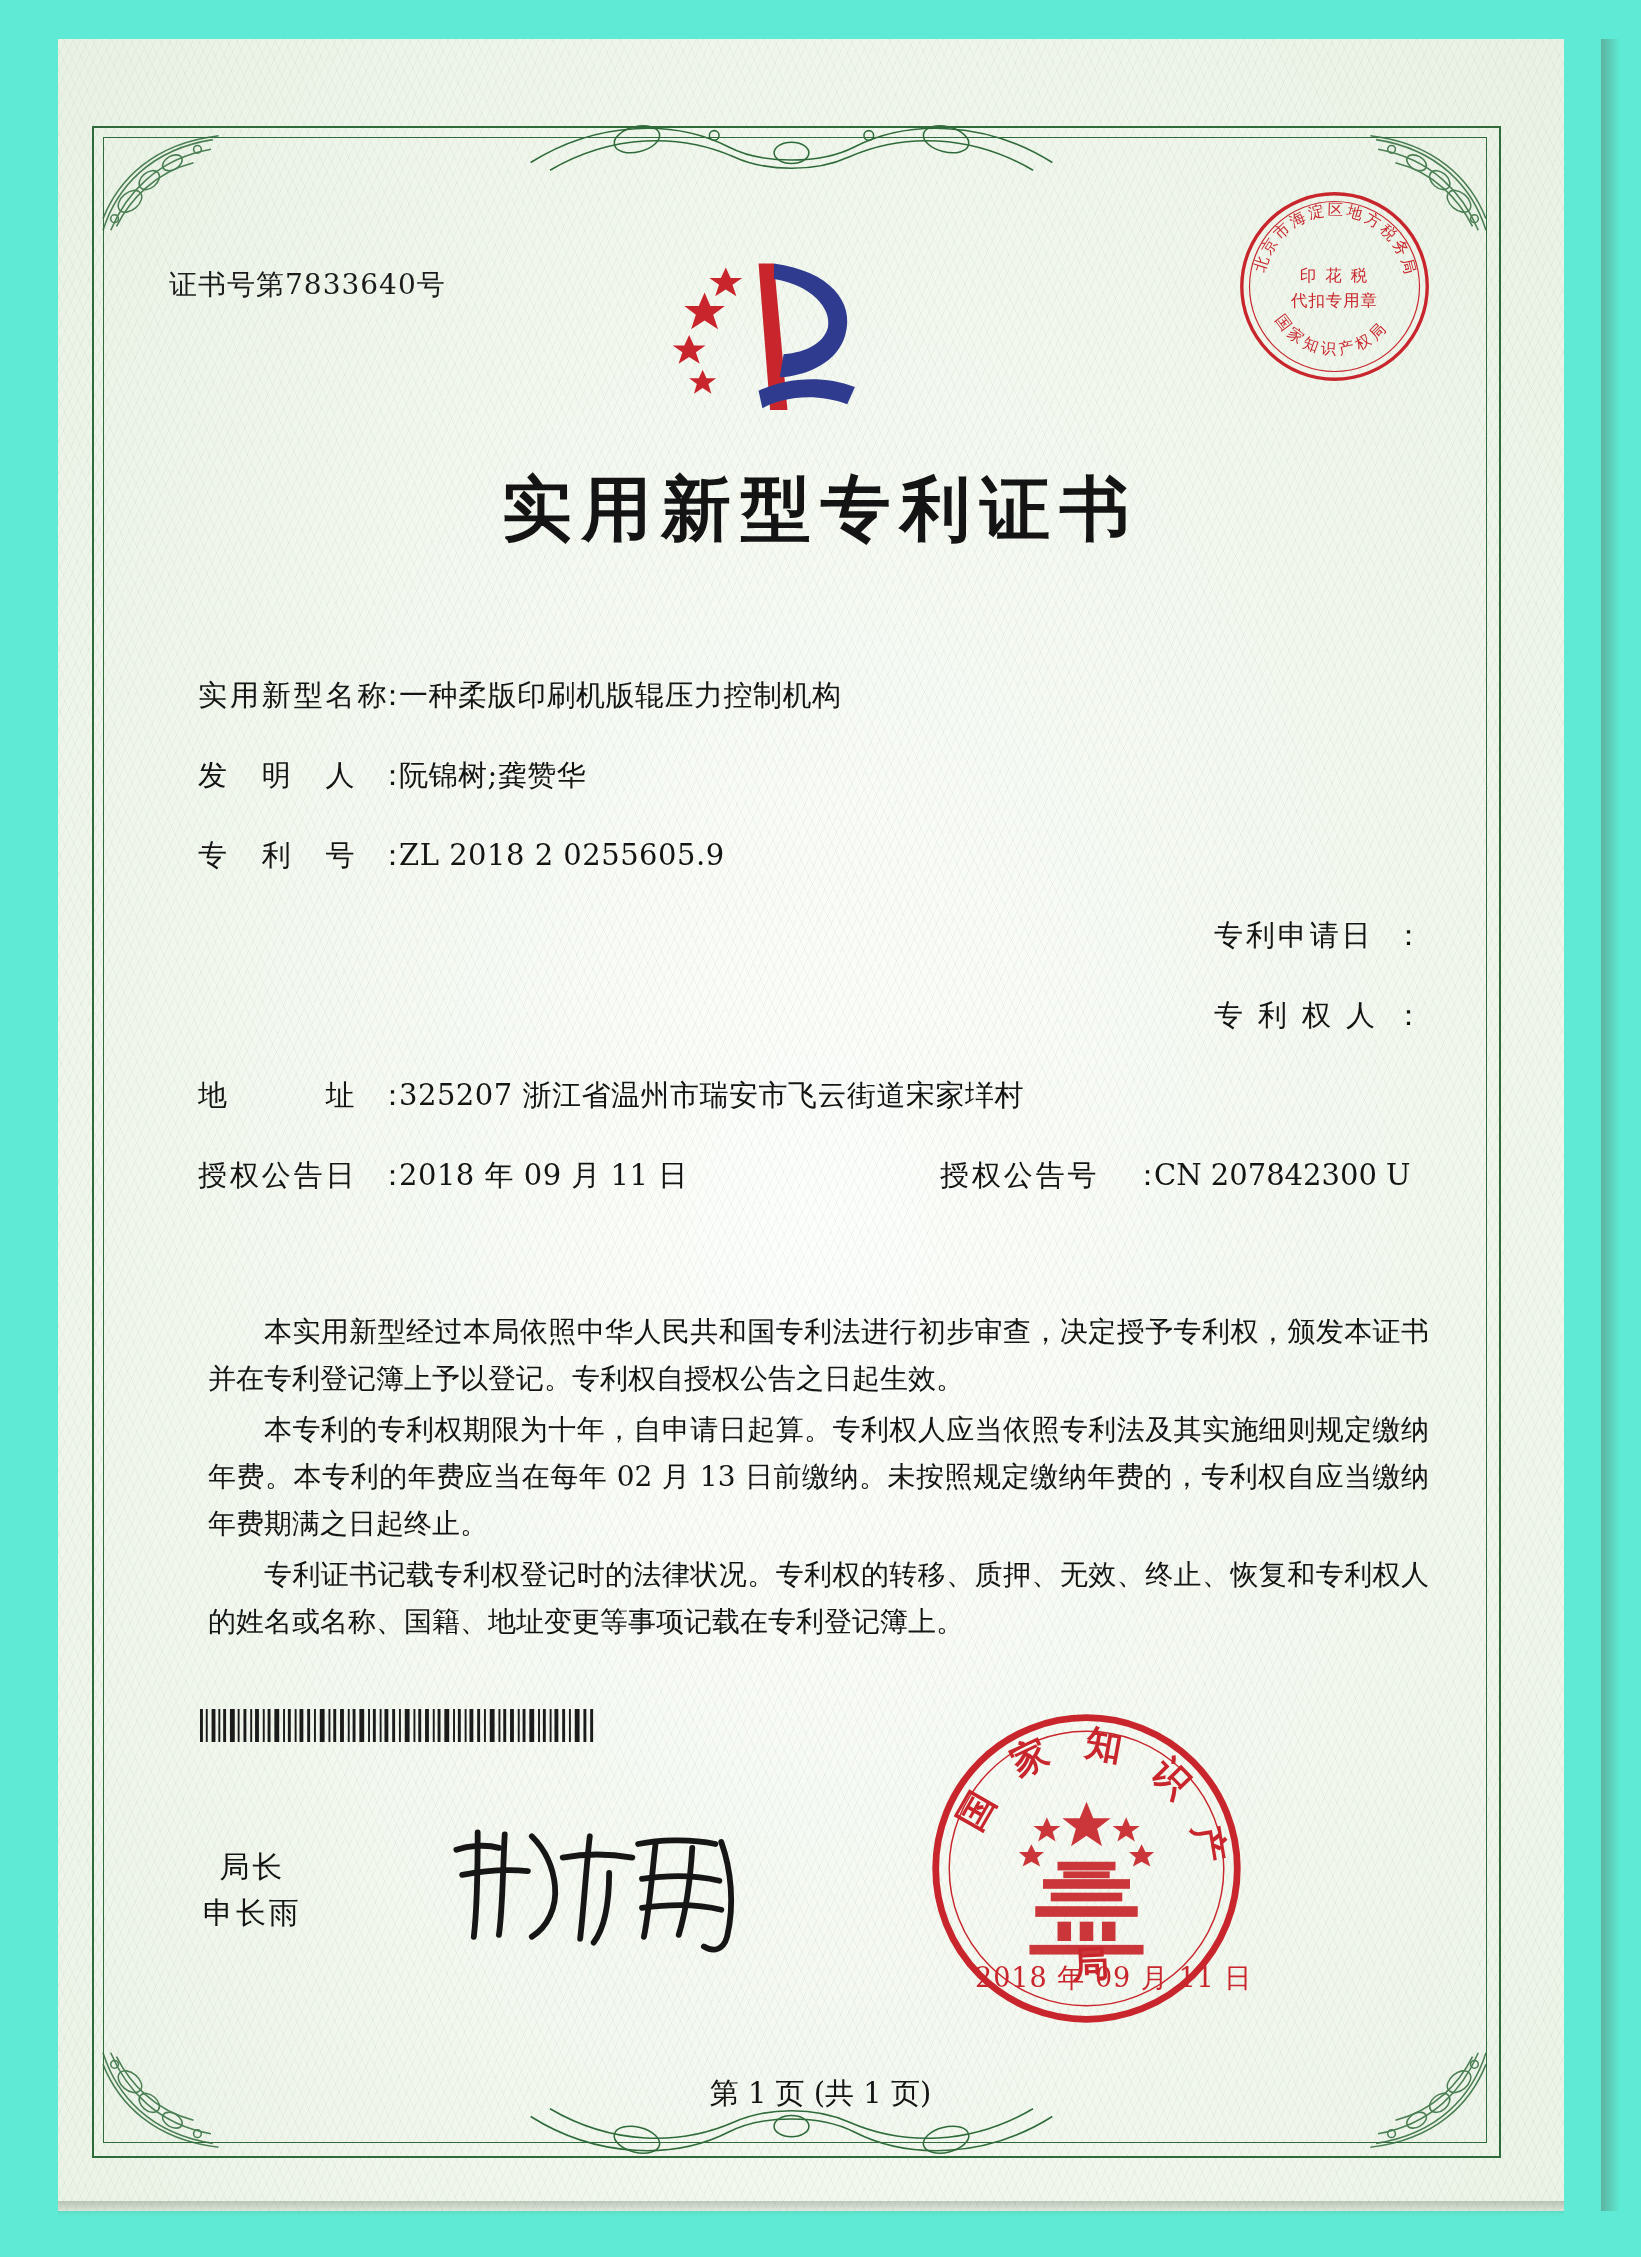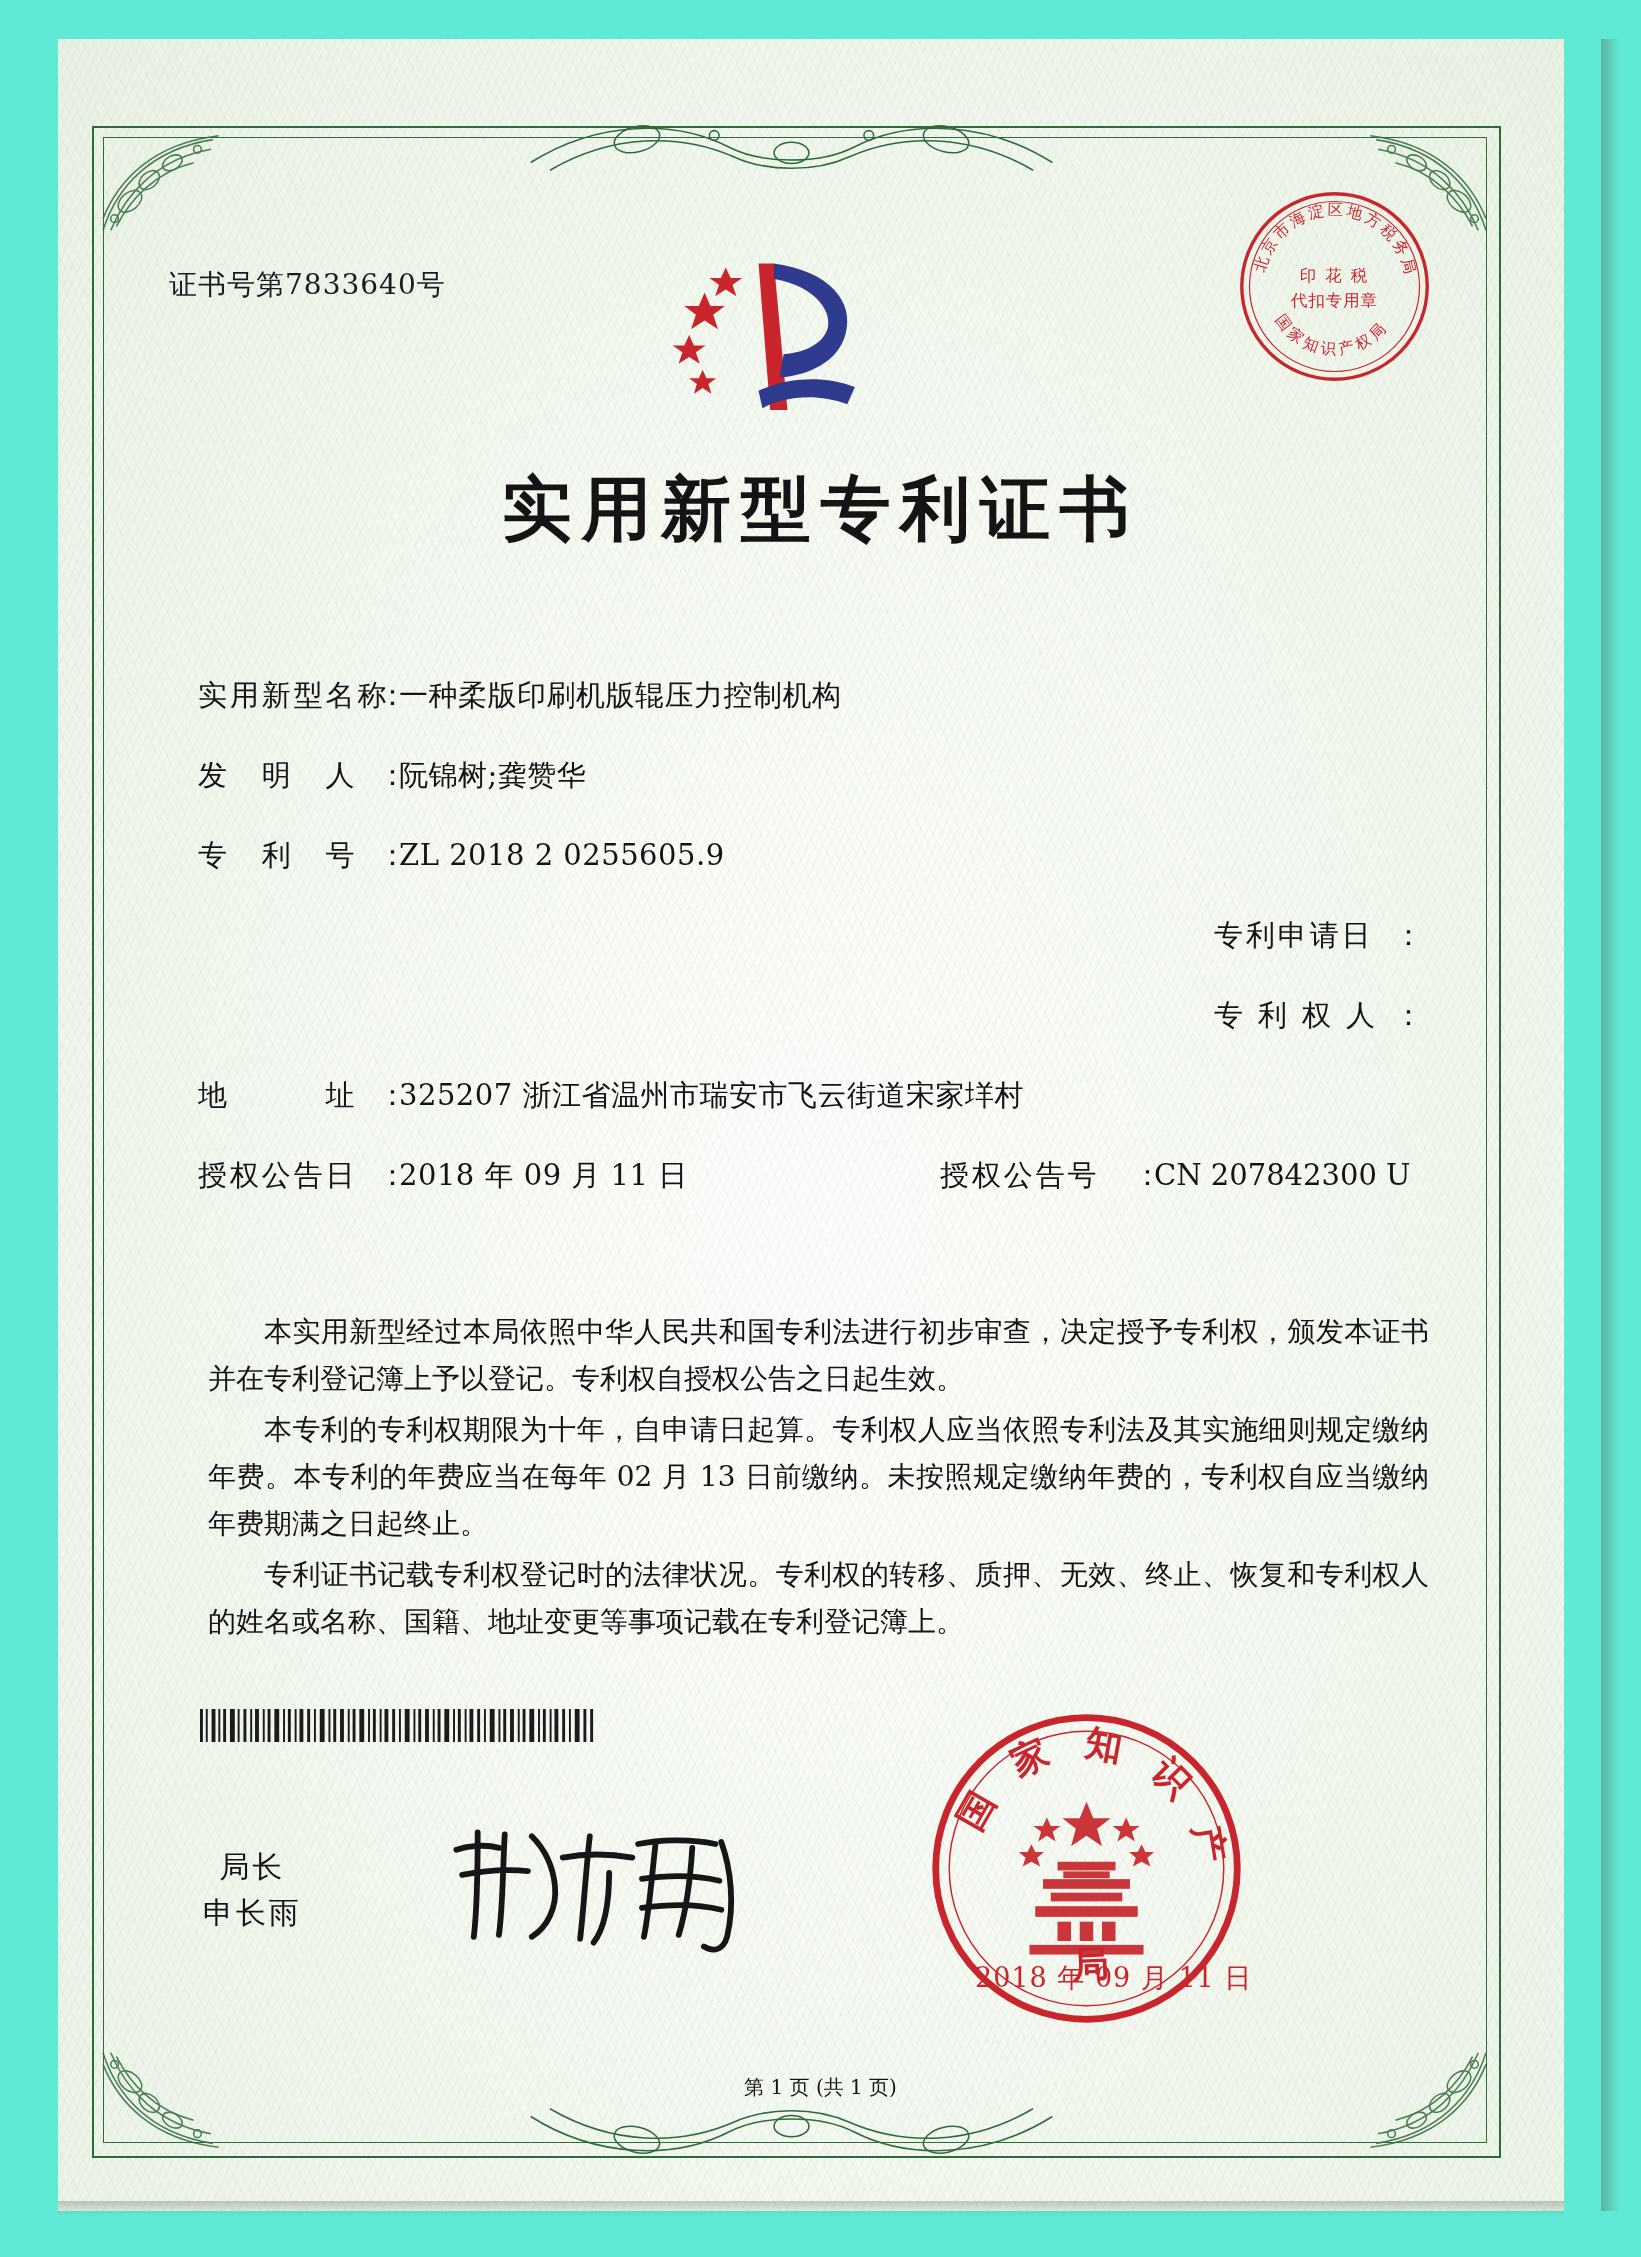--- a/index.html
+++ b/index.html
@@ -230,21 +230,21 @@
     letter-spacing: 1px;
     font-family: "DejaVu Serif", serif;
   }
 
   .page-footer {
     position: absolute;
     left: 0;
     top: 2074px;
     width: 1641px;
     text-align: center;
-    font-size: 20px;
+    font-size: 29px;
     color: #141414;
     font-family: "DejaVu Serif", serif;
   }
 </style>
 </head>
 <body>
 
 <div class="page">
 
   <div class="paper"></div>

